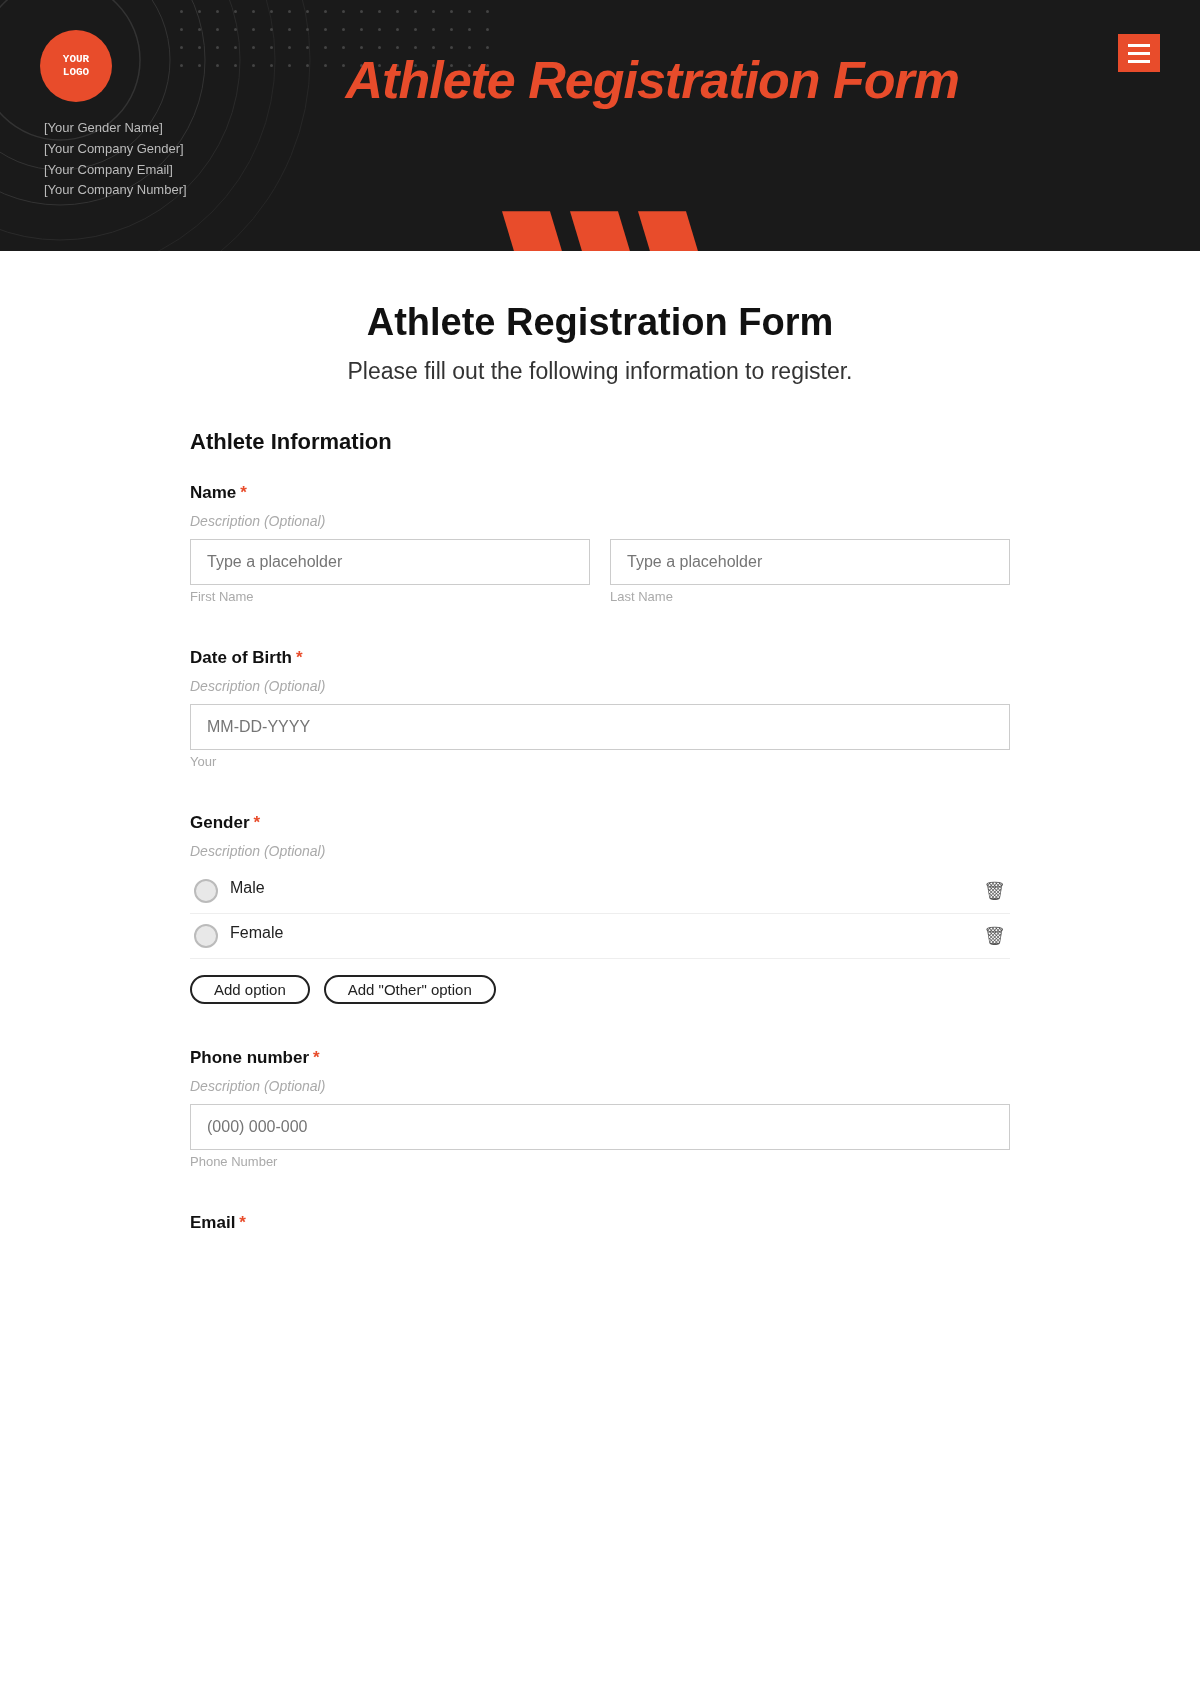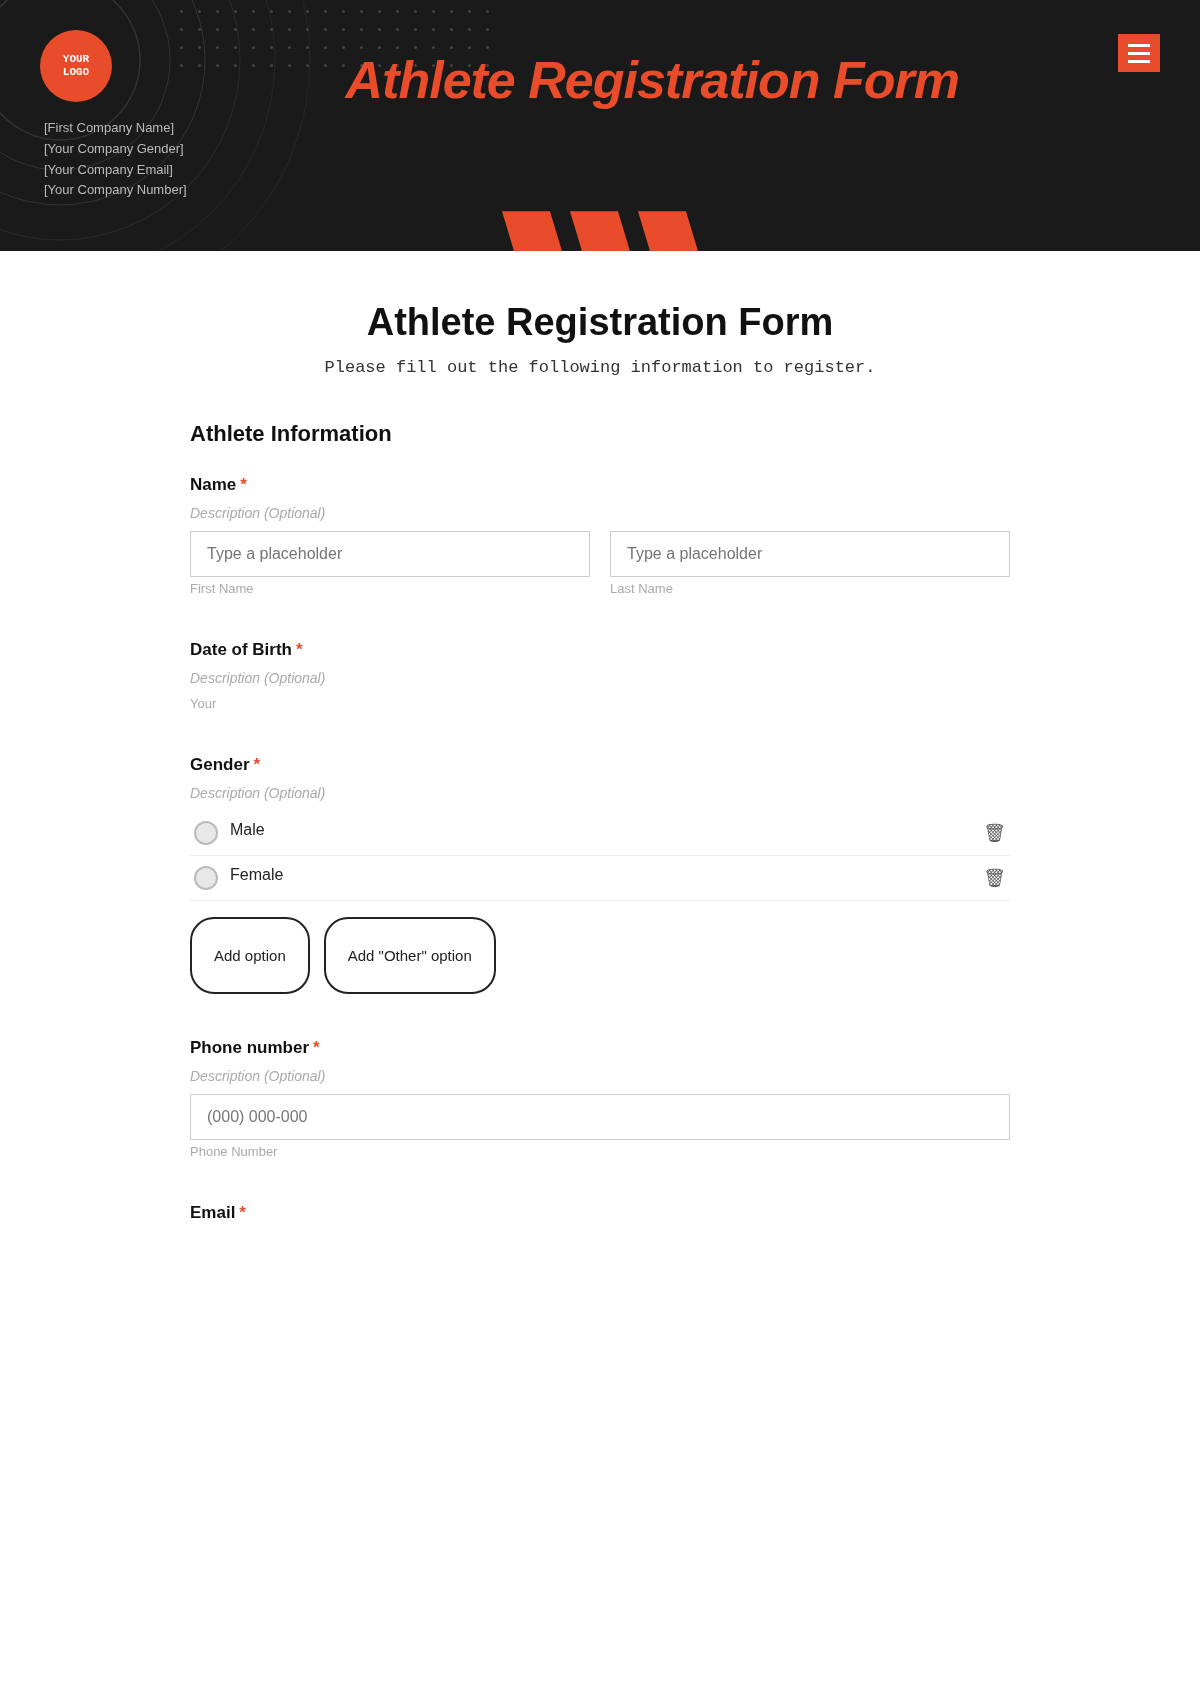--- a/index.html
+++ b/index.html
@@ -154,24 +154,23 @@
     .form-main-title {
       font-size: 38px;
       font-weight: bold;
       text-align: center;
       color: #111;
       margin-bottom: 14px;
     }
 
     .form-subtitle {
       text-align: center;
-      font-size: 17px;
+      font-size: 23px;
       color: #333;
       margin-bottom: 44px;
-      font-family: Liberation Mono, monospace;
     }
 
     .section-title {
       font-size: 22px;
       font-weight: bold;
       color: #111;
       margin-bottom: 28px;
     }
 
     .field-group {
@@ -262,21 +261,21 @@
       display: flex;
       gap: 14px;
       margin-top: 16px;
       flex-wrap: wrap;
     }
 
     .add-btn {
       border: 2px solid #222;
       background: #fff;
       border-radius: 24px;
-      padding: 28px 22px;
+      padding: 4px 22px;
       font-size: 15px;
       font-weight: 500;
       cursor: pointer;
       color: #222;
     }
 
   </style>
 </head>
 <body>
 
@@ -370,21 +369,21 @@
   </div>
 
   <div class="header-top-row">
 
     <div>
       <div class="logo-circle">
         <span class="logo-text">YOUR</span>
         <span class="logo-text">LOGO</span>
       </div>
       <div class="header-company-info">
-        <p>[First Company Name]</p>
+        <p>[Your Gender Name]</p>
         <p>[Your Company Gender]</p>
         <p>[Your Company Email]</p>
         <p>[Your Company Number]</p>
       </div>
     </div>
 
     <div class="header-title-area">
       <h1 class="header-title">Athlete Registration Form</h1>
     </div>
 
@@ -425,20 +424,21 @@
       </div>
     </div>
   </div>
 
   <div class="field-group">
     <div class="field-label">
       <span>Date of Birth</span>
       <span class="required-star">*</span>
     </div>
     <p class="field-description">Description (Optional)</p>
+    <input type="text" class="field-input" placeholder="MM-DD-YYYY" style="">
     <p class="field-sublabel">Your</p>
   </div>
 
   <div class="field-group">
     <div class="field-label">
       <span>Gender</span>
       <span class="required-star">*</span>
     </div>
     <p class="field-description">Description (Optional)</p>
 

